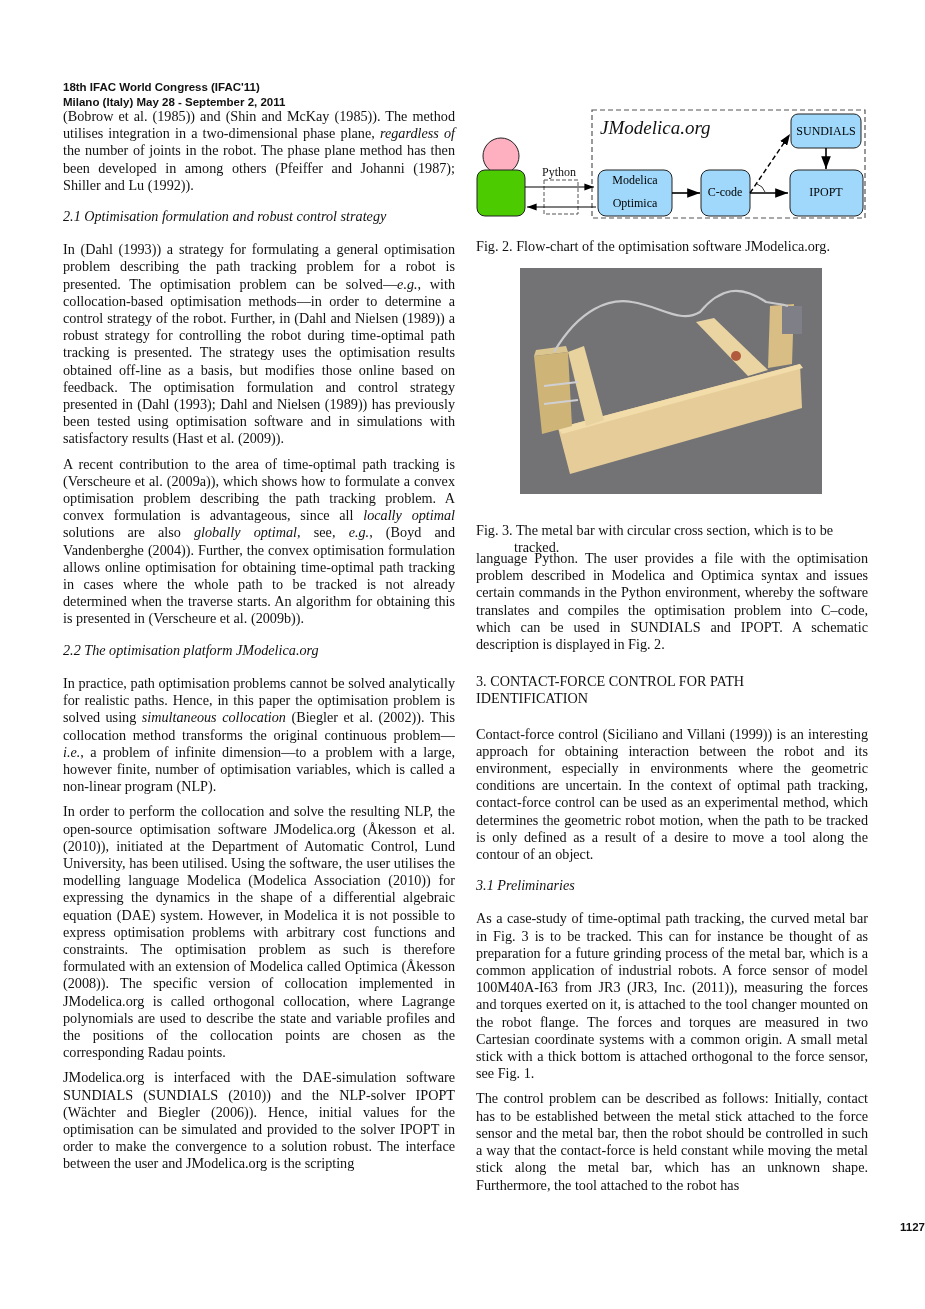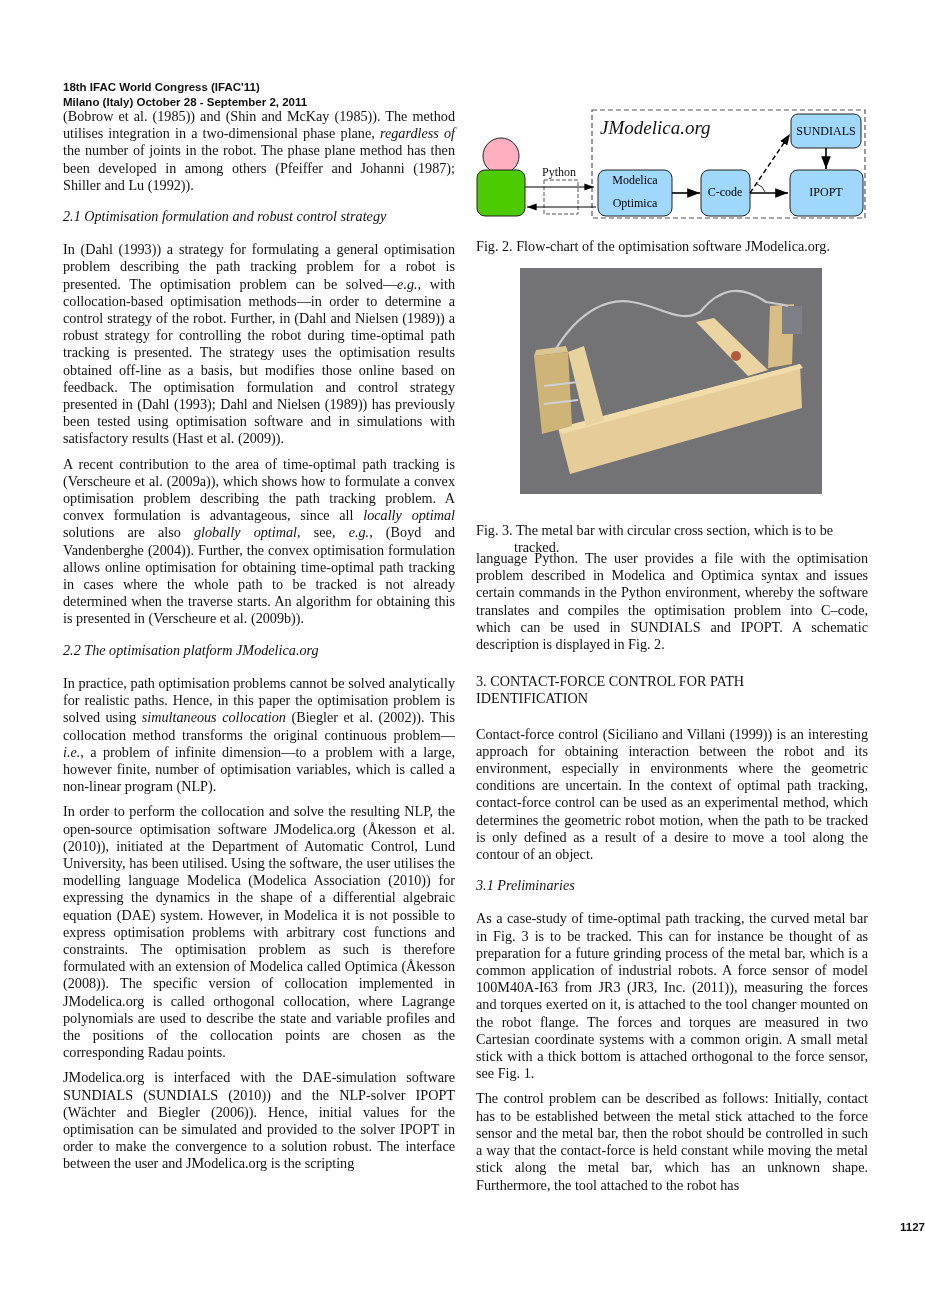--- a/index.html
+++ b/index.html
@@ -16,21 +16,21 @@
   .cap2 { position:absolute; left:476px; top:238px; width:392px; font-family:"Liberation Serif", serif; font-size:14.2px; line-height:17px; }
   .photo { position:absolute; left:520px; top:268px; width:302px; height:226px; }
   .cap3 { position:absolute; left:476px; top:522px; width:392px; font-family:"Liberation Serif", serif; font-size:14.2px; line-height:17px; padding-left:38px; text-indent:-38px; box-sizing:border-box; }
   i { font-style:italic; }
 </style>
 </head>
 <body>
 
 <div class="hdr">
   <div>18th IFAC World Congress (IFAC'11)</div>
-  <div>Milano (Italy) October 28 - September 2, 2011</div>
+  <div>Milano (Italy) May 28 - September 2, 2011</div>
 </div>
 
 <div class="col colL">
   <p><span>(Bobrow et al. (1985)) and (Shin and McKay (1985)). The method utilises integration in a two-dimensional phase plane, </span><i>regardless of</i><span> the number of joints in the robot. The phase plane method has then been developed in among others (Pfeiffer and Johanni (1987); Shiller and Lu (1992)).</span></p>
   <p class="sub">2.1  Optimisation formulation and robust control strategy</p>
   <p><span>In (Dahl (1993)) a strategy for formulating a general optimisation problem describing the path tracking problem for a robot is presented. The optimisation problem can be solved—</span><i>e.g.</i><span>, with collocation-based optimisation methods—in order to determine a control strategy of the robot. Further, in (Dahl and Nielsen (1989)) a robust strategy for controlling the robot during time-optimal path tracking is presented. The strategy uses the optimisation results obtained off-line as a basis, but modifies those online based on feedback. The optimisation formulation and control strategy presented in (Dahl (1993); Dahl and Nielsen (1989)) has previously been tested using optimisation software and in simulations with satisfactory results (Hast et al. (2009)).</span></p>
   <p><span>A recent contribution to the area of time-optimal path tracking is (Verscheure et al. (2009a)), which shows how to formulate a convex optimisation problem describing the path tracking problem. A convex formulation is advantageous, since all </span><i>locally optimal</i><span> solutions are also </span><i>globally optimal</i><span>, see, </span><i>e.g.</i><span>, (Boyd and Vandenberghe (2004)). Further, the convex optimisation formulation allows online optimisation for obtaining time-optimal path tracking in cases where the whole path to be tracked is not already determined when the traverse starts. An algorithm for obtaining this is presented in (Verscheure et al. (2009b)).</span></p>
   <p class="sub">2.2  The optimisation platform JModelica.org</p>
   <p><span>In practice, path optimisation problems cannot be solved analytically for realistic paths. Hence, in this paper the optimisation problem is solved using </span><i>simultaneous collocation</i><span> (Biegler et al. (2002)). This collocation method transforms the original continuous problem—</span><i>i.e.</i><span>, a problem of infinite dimension—to a problem with a large, however finite, number of optimisation variables, which is called a non-linear program (NLP).</span></p>
   <p>In order to perform the collocation and solve the resulting NLP, the open-source optimisation software JModelica.org (Åkesson et al. (2010)), initiated at the Department of Automatic Control, Lund University, has been utilised. Using the software, the user utilises the modelling language Modelica (Modelica Association (2010)) for expressing the dynamics in the shape of a differential algebraic equation (DAE) system. However, in Modelica it is not possible to express optimisation problems with arbitrary cost functions and constraints. The optimisation problem as such is therefore formulated with an extension of Modelica called Optimica (Åkesson (2008)). The specific version of collocation implemented in JModelica.org is called orthogonal collocation, where Lagrange polynomials are used to describe the state and variable profiles and the positions of the collocation points are chosen as the corresponding Radau points.</p>

